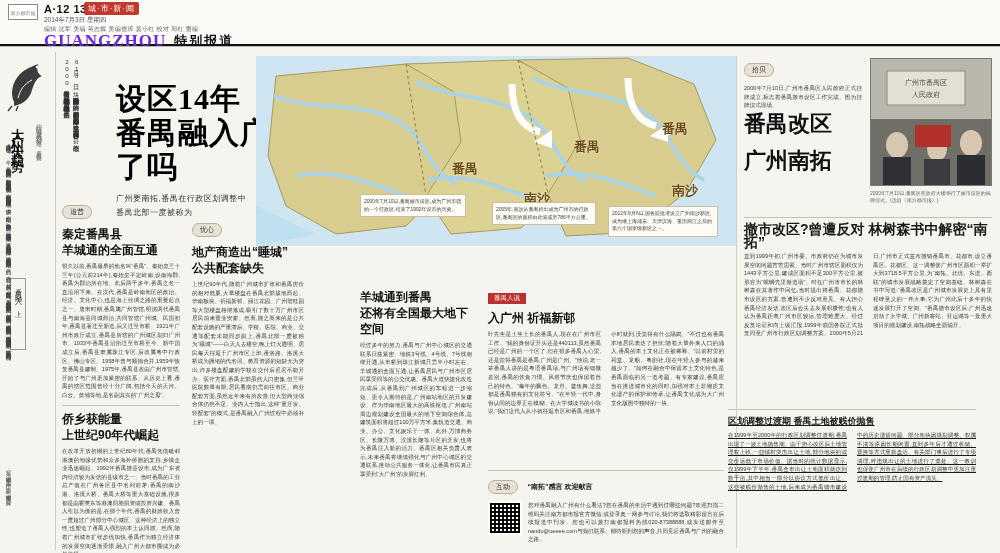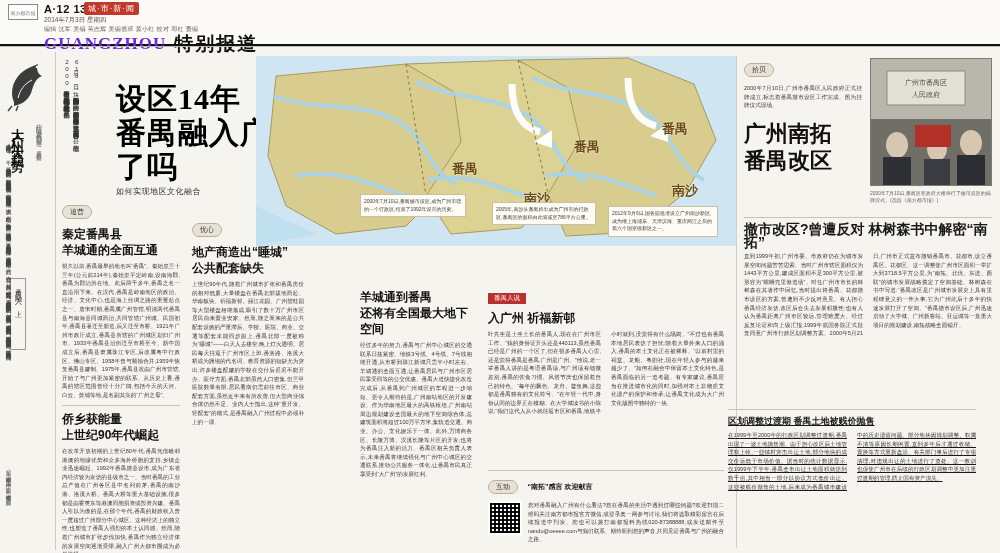--- a/index.html
+++ b/index.html
@@ -41,21 +41,21 @@
   .mh-title {
     position:absolute; left:44px; top:31px;
     font-size:0;
   }
   .mh-title .gz {
     font-family:"Liberation Serif", serif;
     font-size:17px; font-weight:bold; letter-spacing:1px;
     color:#6d28d9; vertical-align:middle;
   }
   .mh-title .sub {
-    font-size:19px; font-weight:bold; margin-left:8px;
+    font-size:13px; font-weight:bold; margin-left:8px;
     color:#111; vertical-align:middle; letter-spacing:2px;
   }
   .mh-logo {
     position:absolute; left:8px; top:4px; width:30px; height:16px;
     border:1px solid #888; background:#fff;
     font-size:5px; color:#777; text-align:center; line-height:16px;
   }
   .rule-thin { position:absolute; left:0; top:46px; width:1000px; height:1px; background:#bbb; }
 
   
@@ -196,21 +196,22 @@
     <div class="vfoot">采写:南都记者 周广宁  摄影:南都记者 郑俊</div>
   </div>
 
   <div class="headblock">
     <div style="position:absolute; left:0; top:0; width:50px; height:118px;">
       <div class="lead-para">6月18日,一块“广州市番禺区人民政府挂广州市番禺区委”的牌匾,在记者面前揭开了面纱。这是广州市番禺区行政中心。这也意味着,广州市番禺区正式告别了“县”的概念。2000年番禺撤市设区后,这个行政区域的边界与名称都发生了变化,但番禺人的身份认同与城市融合,仍然在路上。</div>
     </div>
     <div style="position:absolute; left:54px; top:24px; width:190px;">
       <div class="h1">设区14年</div>
       <div class="h1">番禺融入广州了吗</div>
-      <div class="h2" style="margin-top:1px;">如何实现地区文化融合</div>
+      <div class="h2">广州要南拓,番禺在行政区划调整中</div>
+      <div class="h2" style="margin-top:1px;">番禺北部一度被称为</div>
     </div>
   </div>
 
   <div class="map">
     <svg width="480" height="190" viewBox="0 0 480 190">
       <rect x="0" y="0" width="480" height="190" fill="#cfe6f2"></rect>
 
       <g>
         <path d="M20 20 L150 8 L200 34 L215 80 L190 130 L150 170 L80 178 L30 150 L12 100 Z" fill="#d8cc8e" stroke="#a79a5d" stroke-width="1"></path>
         <path d="M150 8 L260 4 L320 30 L340 82 L310 132 L265 172 L195 178 L170 140 L205 86 L198 36 Z" fill="#dcd293" stroke="#a79a5d" stroke-width="1"></path>
@@ -291,22 +292,22 @@
       <div class="qr"></div>
       <div class="body-txt" style="flex:1;">您对番禺融入广州有什么看法?您在番禺的生活中遇到过哪些问题?欢迎扫描二维码关注南方都市报官方微信,或登录奥一网参与讨论,我们将选取精彩留言在后续报道中刊发。您也可以拨打南都报料热线020-87388888,或发送邮件至nandu@oeeee.com与我们联系。期待听到您的声音,共同见证番禺与广州的融合之路。</div>
     </div>
   </div>
 
   <div class="vsep" style="left:736px; top:56px; height:492px;"></div>
 
   <div class="col" style="left:744px; top:58px; width:118px;">
     <span class="kicker">拾贝</span>
     <div class="body-txt" style="margin-top:3px;">2000年7月10日,广州市番禺区人民政府正式挂牌成立,标志着番禺撤市设区工作完成。图为挂牌仪式现场。</div>
+    <div class="rt-title">番禺改区</div>
     <div class="rt-title" style="margin-top:10px;">广州南拓</div>
-    <div class="rt-title">番禺改区</div>
   </div>
 
   <div class="photo" style="position:absolute; left:870px; top:58px; width:122px; height:128px;">
     <svg width="122" height="128" viewBox="0 0 122 128">
       <rect width="122" height="128" fill="#9c9a90"></rect>
       <rect x="0" y="0" width="122" height="60" fill="#b9b6ab"></rect>
       <rect x="16" y="12" width="78" height="34" fill="#e3e0d4" stroke="#8d8a80"></rect>
       <text x="55" y="26" font-size="7" text-anchor="middle" fill="#4a4a46" font-family="Liberation Sans">广州市番禺区</text>
       <text x="55" y="38" font-size="7" text-anchor="middle" fill="#4a4a46" font-family="Liberation Sans">人民政府</text>
       <rect x="0" y="60" width="122" height="68" fill="#6f6f68"></rect>

